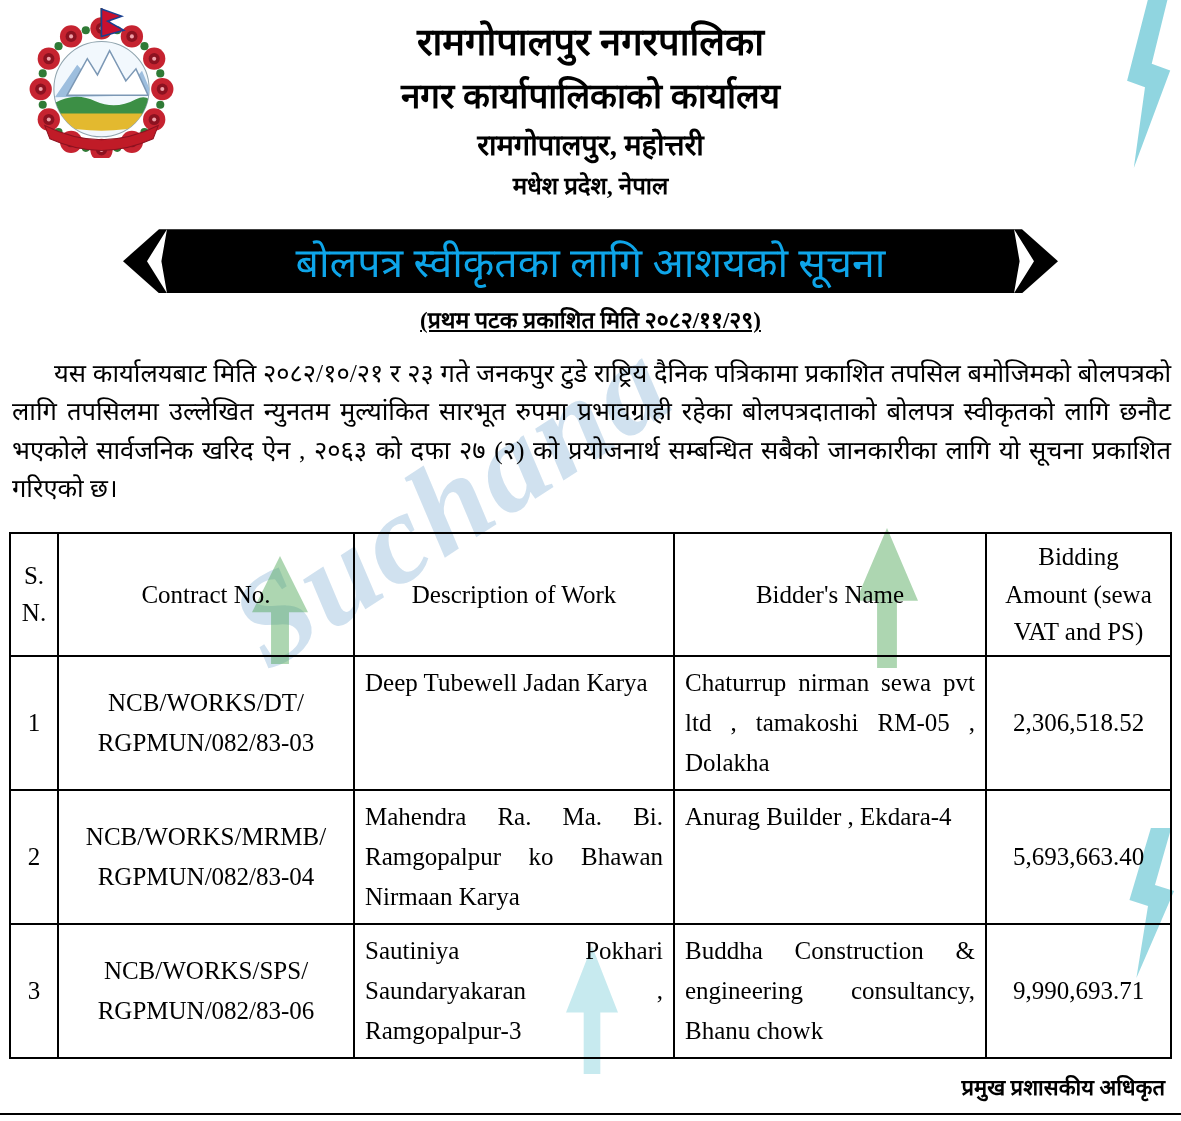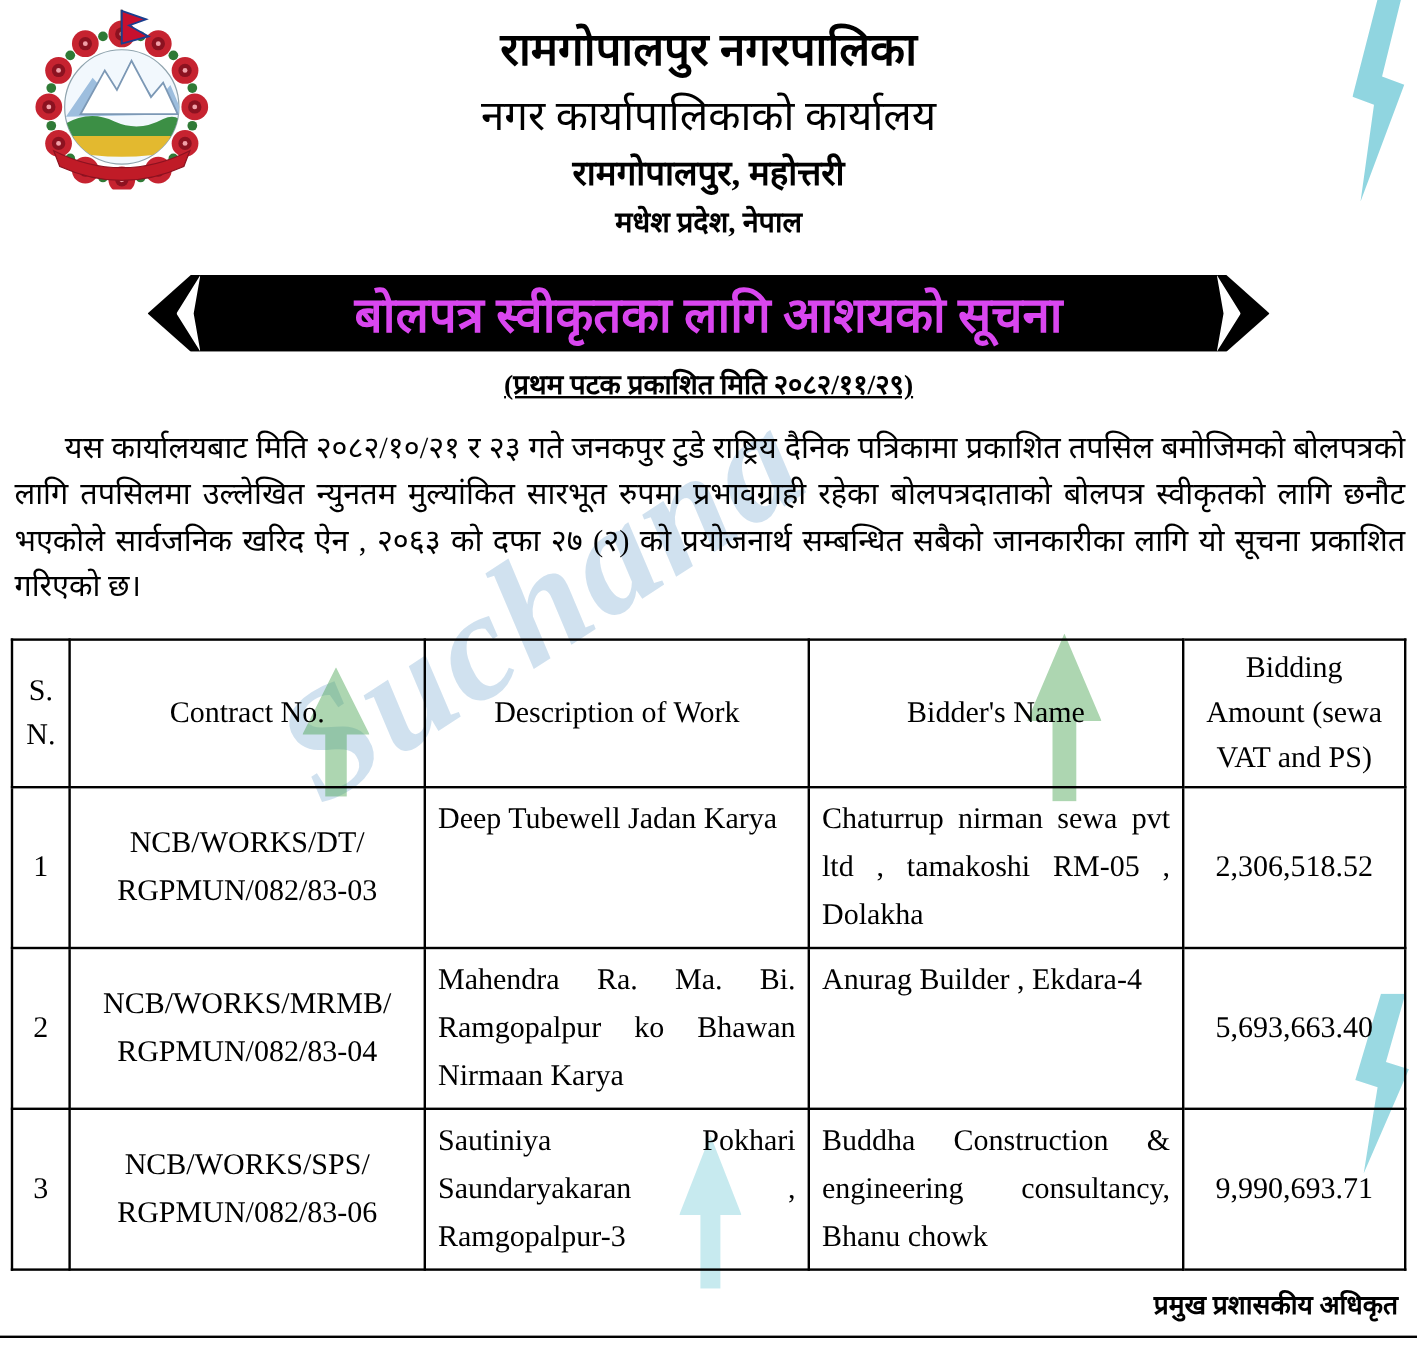--- a/index.html
+++ b/index.html
@@ -29,36 +29,36 @@
   .deco-teal-3{left:566px;top:946px;width:52px;height:128px;background:#35b3c6;opacity:.28;
     clip-path:polygon(50% 0,100% 52%,66% 52%,66% 100%,34% 100%,34% 52%,0 52%);}
 
   
   .content{position:relative;z-index:2;}
 
   .logo{position:absolute;left:14px;top:6px;width:175px;height:152px;}
 
   .hdr{text-align:center;padding-top:20px;}
   .h1{font-size:38px;font-weight:700;line-height:1.2;}
-  .h2{font-size:35px;font-weight:400;line-height:1.2;margin-top:10px;}
+  .h2{font-size:35px;font-weight:700;line-height:1.2;margin-top:10px;}
   .h3{font-size:29px;font-weight:700;line-height:1.2;margin-top:10px;}
   .h4{font-size:24px;font-weight:700;line-height:1.2;margin-top:10px;}
 
   .banner{
     position:relative;width:935px;height:64px;margin:28px auto 0;background:#000;
     clip-path:polygon(0 50%,36px 0,calc(100% - 36px) 0,100% 50%,calc(100% - 36px) 100%,36px 100%);
     display:flex;align-items:center;justify-content:center;
   }
   .banner::before,.banner::after{
     content:"";position:absolute;top:0;bottom:0;width:20px;background:#fff;
     clip-path:polygon(100% 0,0 50%,100% 100%,72% 50%);
   }
   .banner::before{left:24px;}
   .banner::after{right:24px;transform:scaleX(-1);}
-  .banner-text{color:#d946ef;font-size:41px;font-weight:700;white-space:nowrap;}
+  .banner-text{color:#0ea5e9;font-size:41px;font-weight:400;white-space:nowrap;}
 
   .publine{text-align:center;font-size:23px;font-weight:700;margin-top:10px;text-decoration:underline;}
 
   .bodytext{
     margin:20px 10px 0 12px;font-size:25.5px;line-height:1.5;
     text-align:justify;text-indent:42px;
   }
 
   table.bids{
     width:1161px;margin:24px auto 0;border-collapse:collapse;table-layout:fixed;

